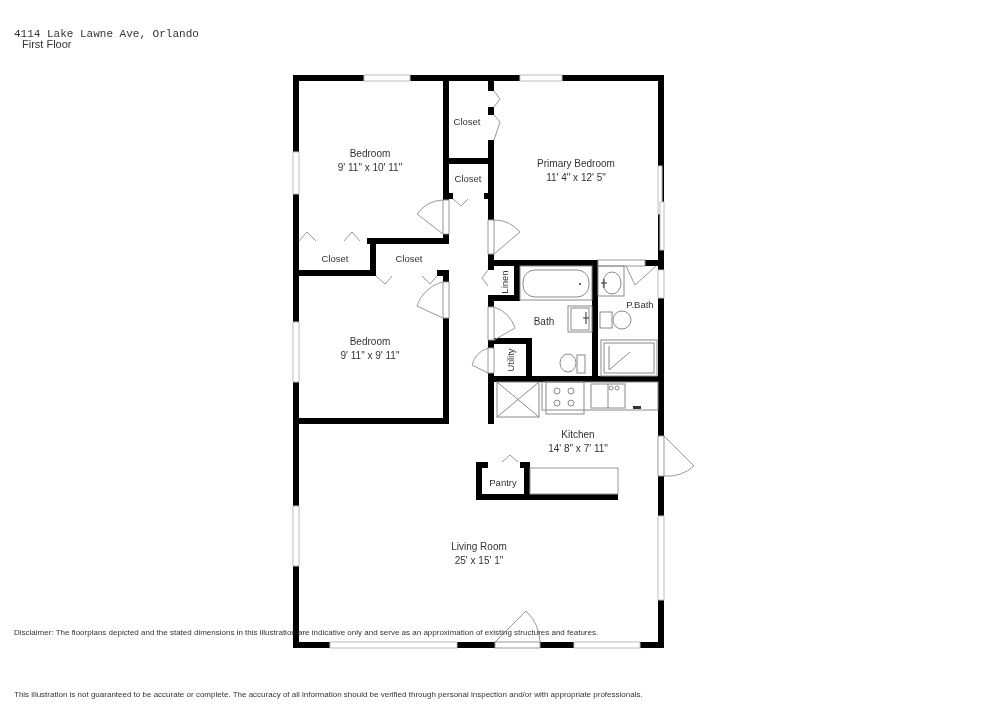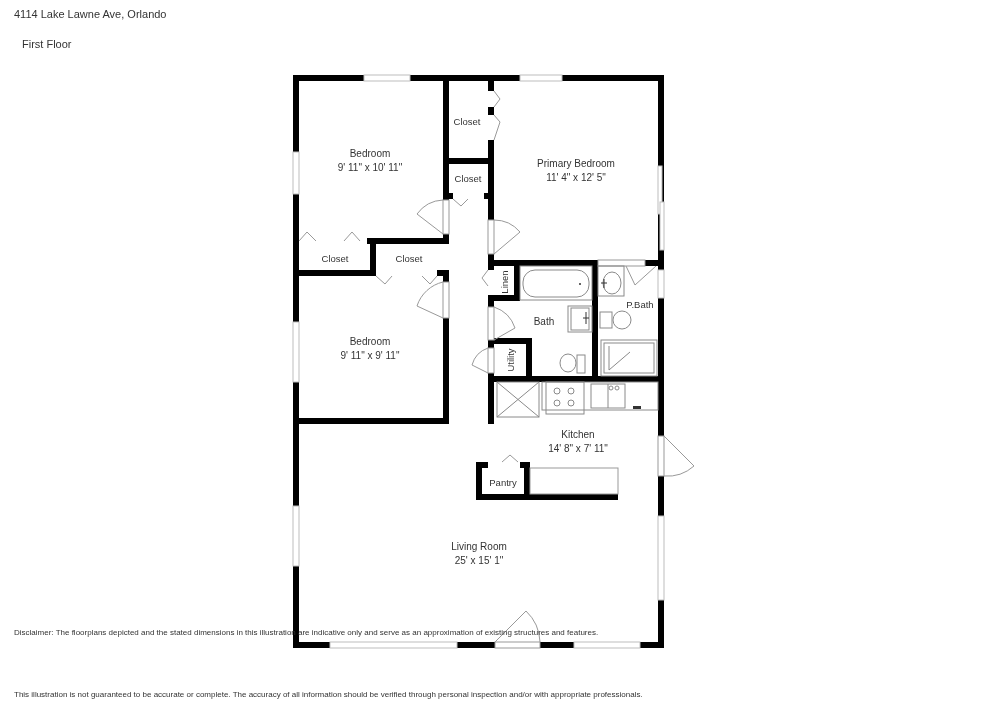--- a/index.html
+++ b/index.html
@@ -1,19 +1,19 @@
 <!DOCTYPE html>
 <html><head>
 <meta charset="utf-8">
 <style>
   html, body { margin:0; padding:0; background:#ffffff; }
   body { width:1000px; height:707px; position:relative; overflow:hidden;
          font-family:"Liberation Sans", sans-serif; color:#333; }
   .hdr { position:absolute; left:14px; font-size:11px; color:#333; }
-  .hdr.addr { top:8px; }
+  .hdr.addr { top:28px;font-family:Liberation Mono, monospace; }
   .hdr.floor { top:38px;padding-left:8px; }
   .disc { position:absolute; left:14px; font-size:8px; color:#333; letter-spacing:0; }
   .disc.l1 { top:628px; }
   .disc.l2 { top:690px; }
   svg { position:absolute; left:0; top:0; }
   svg text { font-family:"Liberation Sans", sans-serif; fill:#333; }
   .room-name { font-size:10px; }
   .room-dim { font-size:10px; }
   .small { font-size:9.5px; }
 </style>

